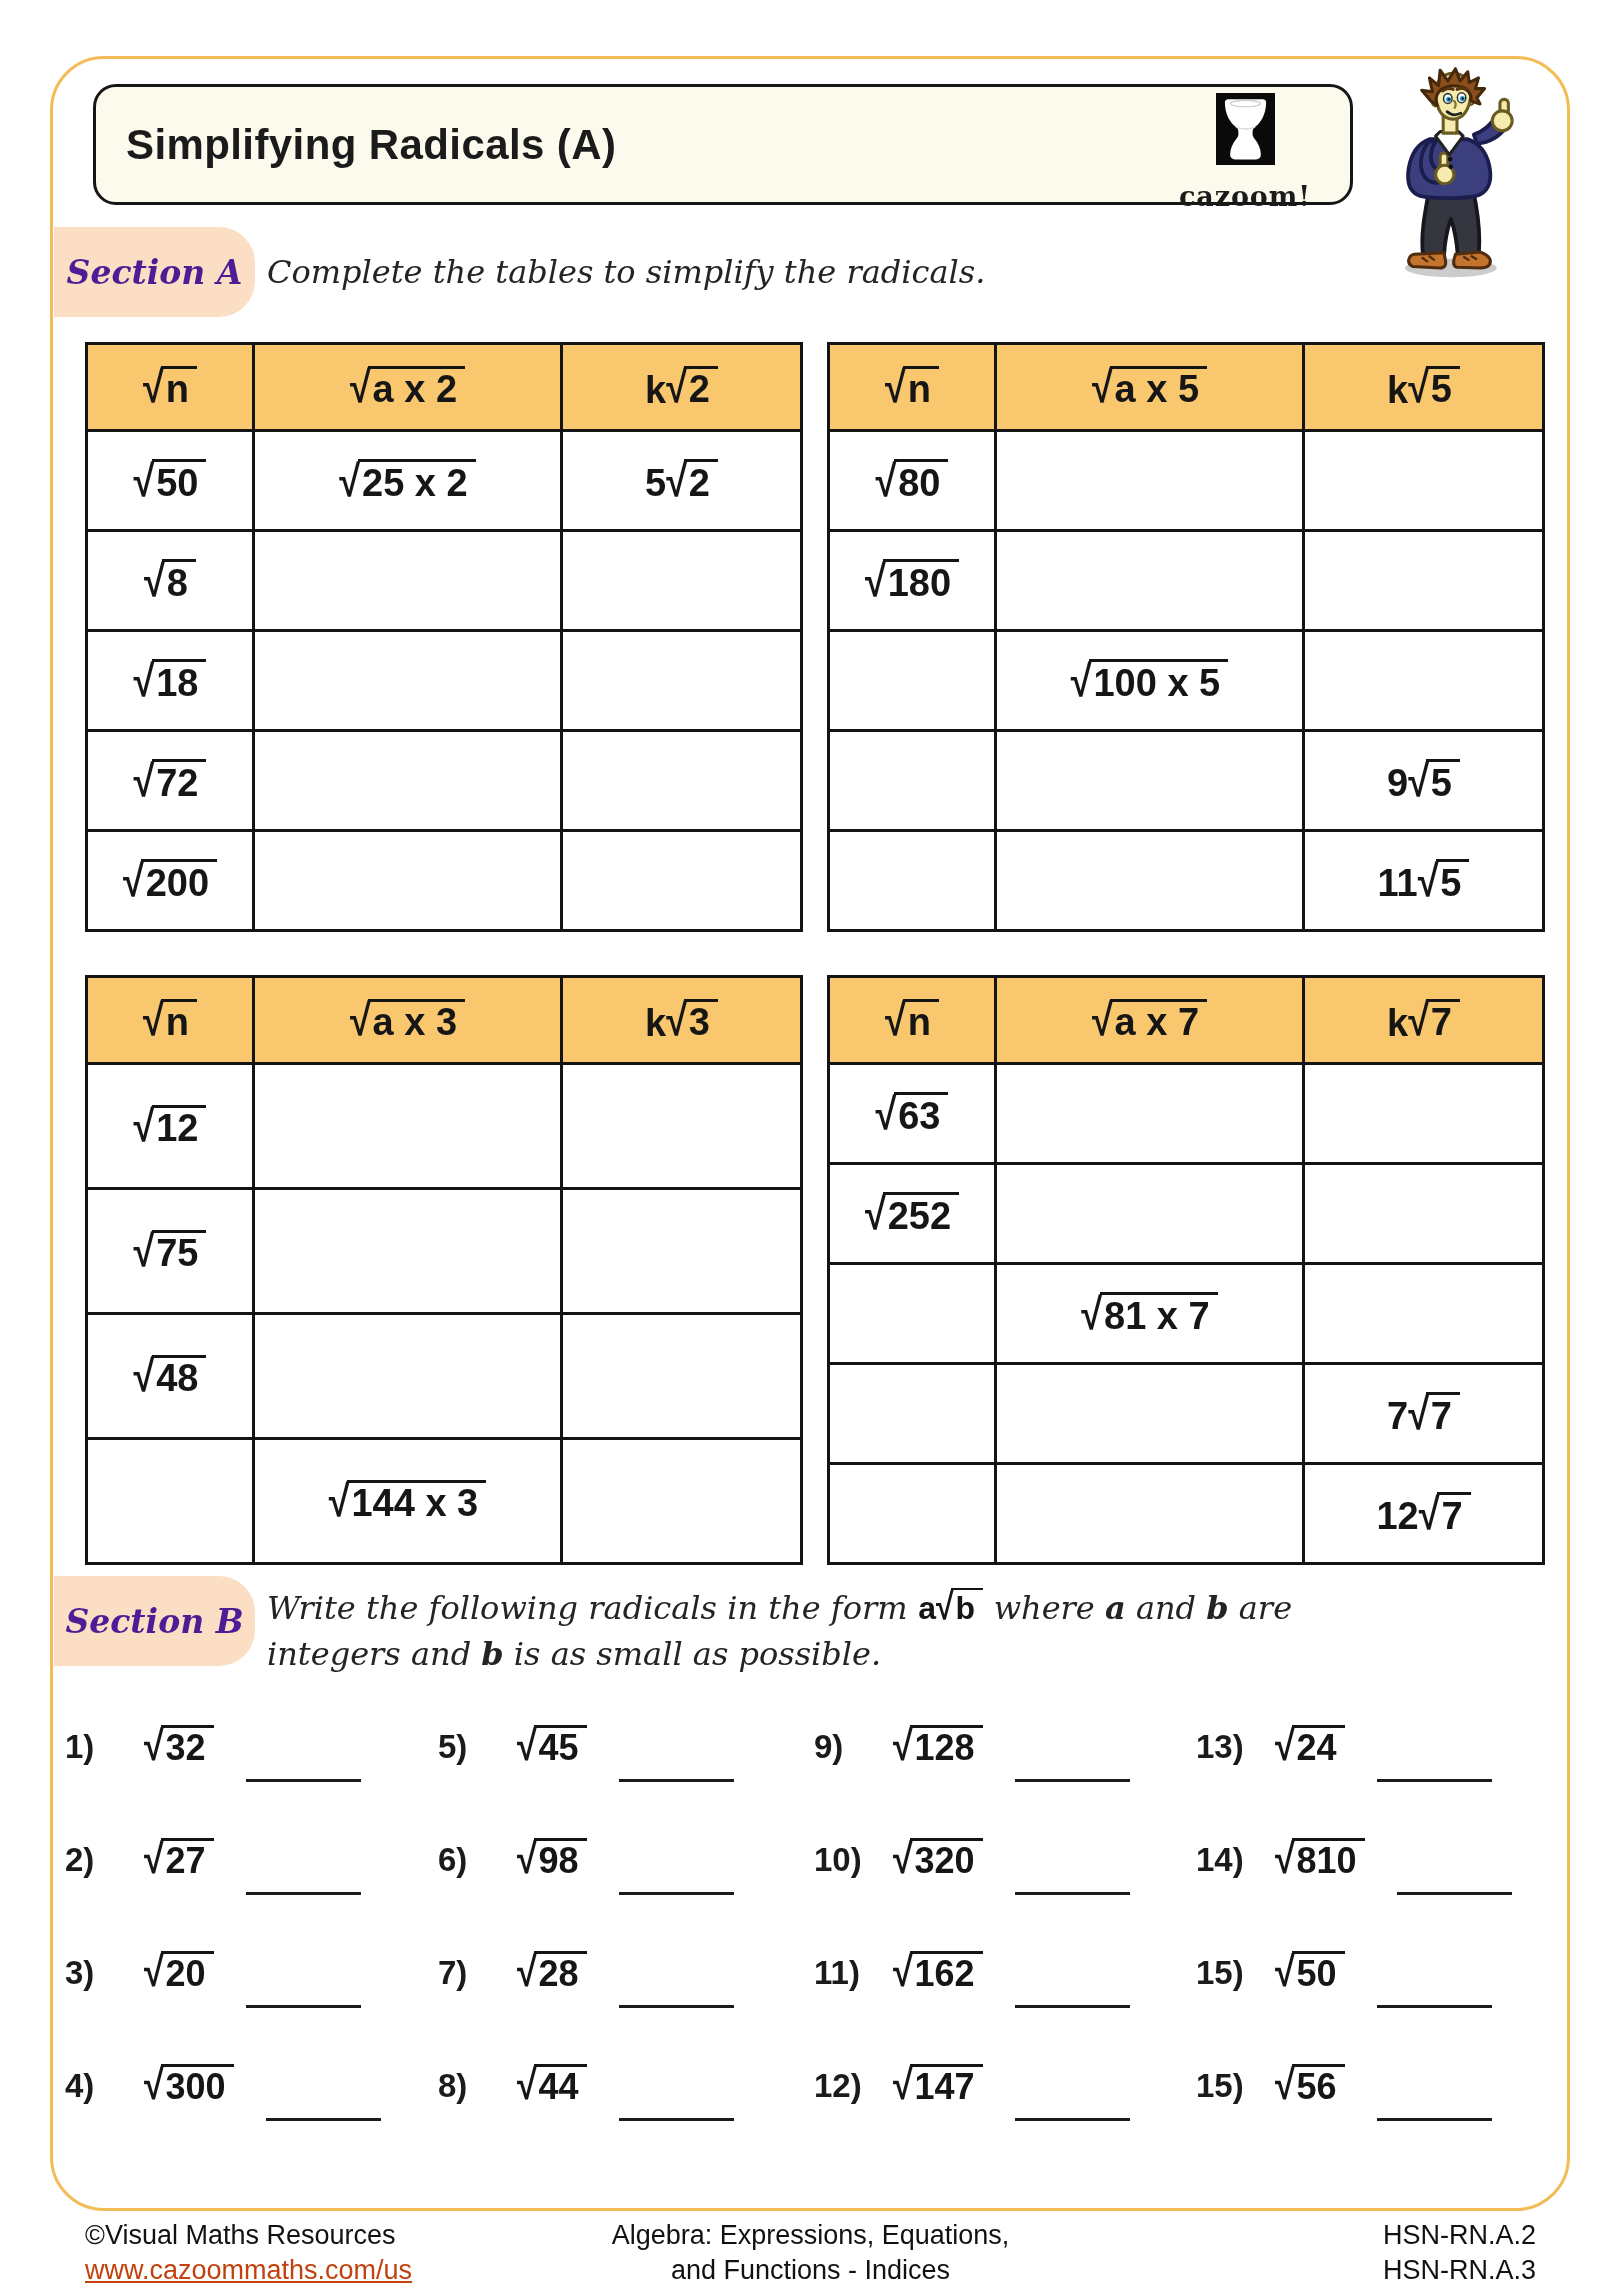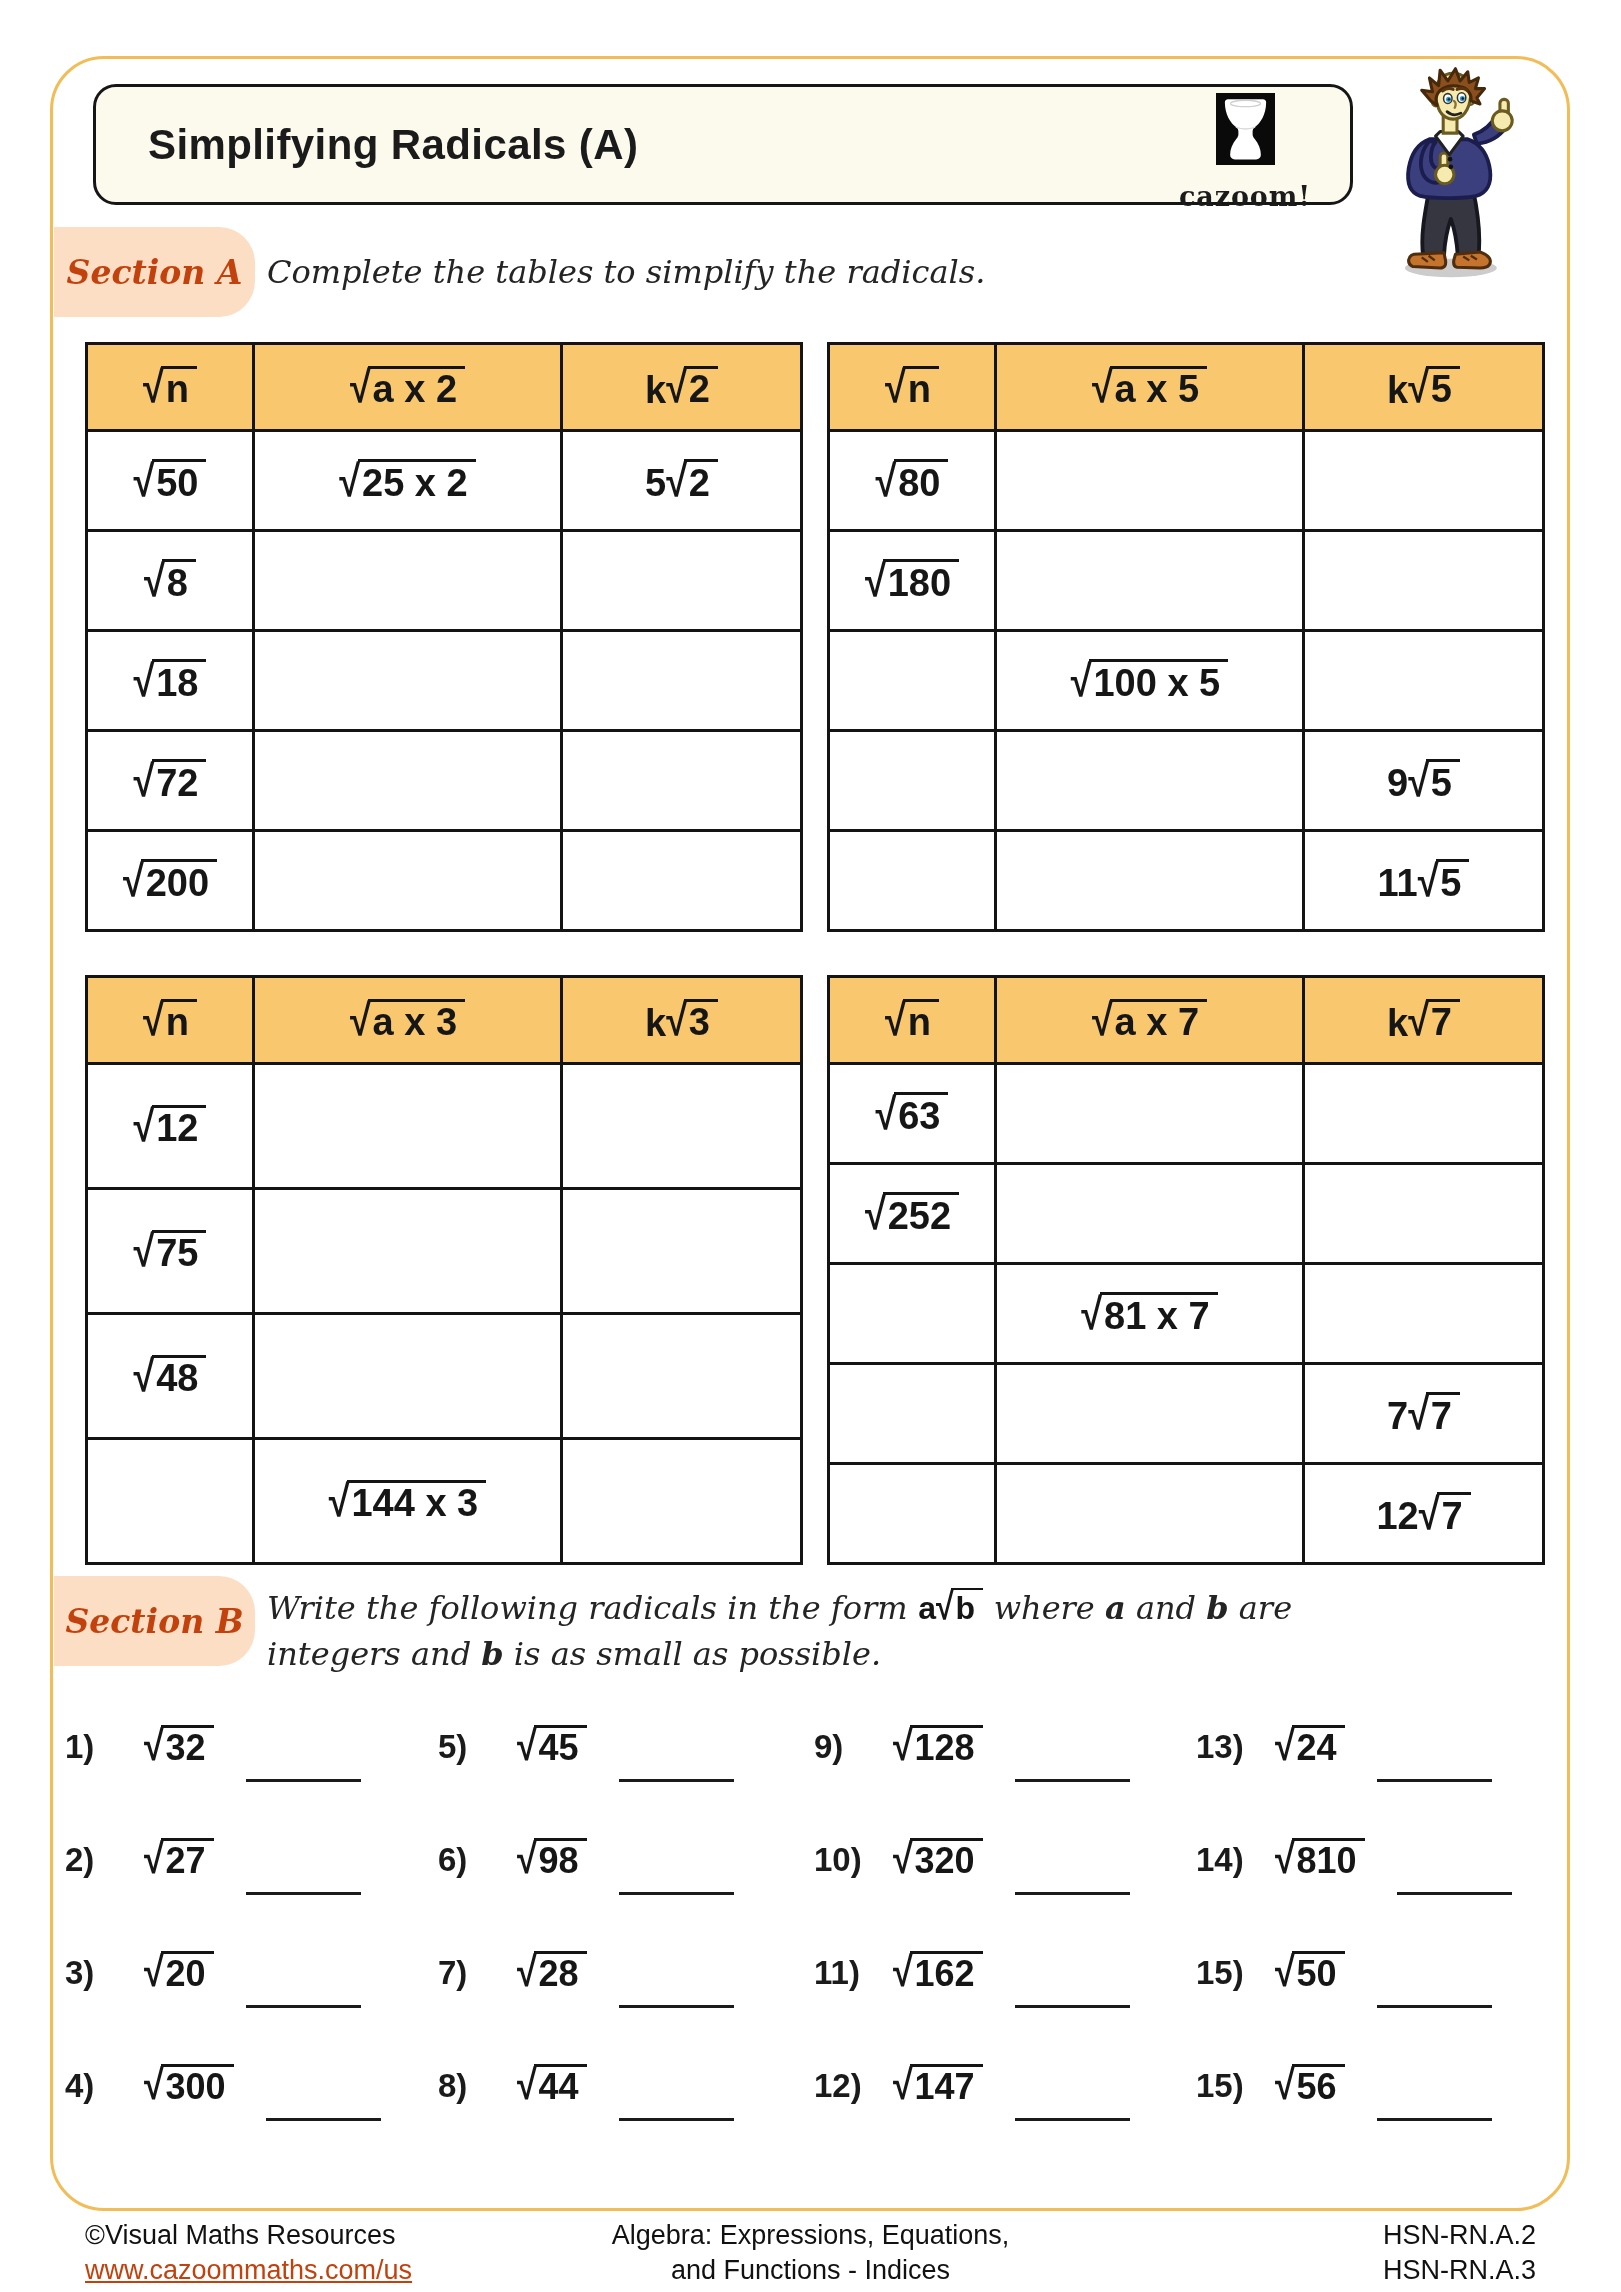--- a/index.html
+++ b/index.html
@@ -10,30 +10,30 @@
   .frame{
     position:absolute;left:50px;top:56px;width:1514px;height:2149px;
     border:3.6px solid #F2BC57;border-radius:54px;
   }
   
   .title-box{
     position:absolute;left:93px;top:84px;width:1254px;height:115px;
     background:#FCF9ED;border:3.6px solid #161616;border-radius:23px;
     display:flex;align-items:center;
   }
-  .title{font-size:42px;font-weight:bold;letter-spacing:0.4px;padding-left:52px;}
+  .title{font-size:42px;font-weight:bold;letter-spacing:0.4px;padding-left:30px;}
   .logo{position:absolute;right:38px;top:6.3px;width:134px;text-align:center;}
   .logo-mark{width:59px;height:72px;background:#0a0a0a;margin:0 auto;display:flex;align-items:center;justify-content:center;}
   .logo-text{font-family:"DejaVu Serif",serif;font-weight:bold;font-size:27px;margin-top:16px;letter-spacing:0.9px;}
   .mascot{position:absolute;left:1365px;top:48px;width:184px;height:253px;}
   
   .section-label{
     position:absolute;left:54px;width:201px;height:90px;background:#FBDEC4;
     border-radius:0 36px 36px 0;display:flex;align-items:center;justify-content:center;
-    font-family:"DejaVu Serif",serif;font-style:italic;font-weight:bold;font-size:33px;color:#c2410c;
+    font-family:"DejaVu Serif",serif;font-style:italic;font-weight:bold;font-size:33px;color:#4c1d95;
   }
   #labelA{top:227px}
   #labelB{top:1576px}
   .instruction{
     position:absolute;left:267px;font-family:"DejaVu Serif",serif;font-style:italic;
     font-size:32px;color:#242424;
   }
   #instrA{top:227px;height:90px;display:flex;align-items:center;}
   #instrB{top:1585px;width:1146px;line-height:1.45;}
   #instrB .bi{font-weight:bold;}

